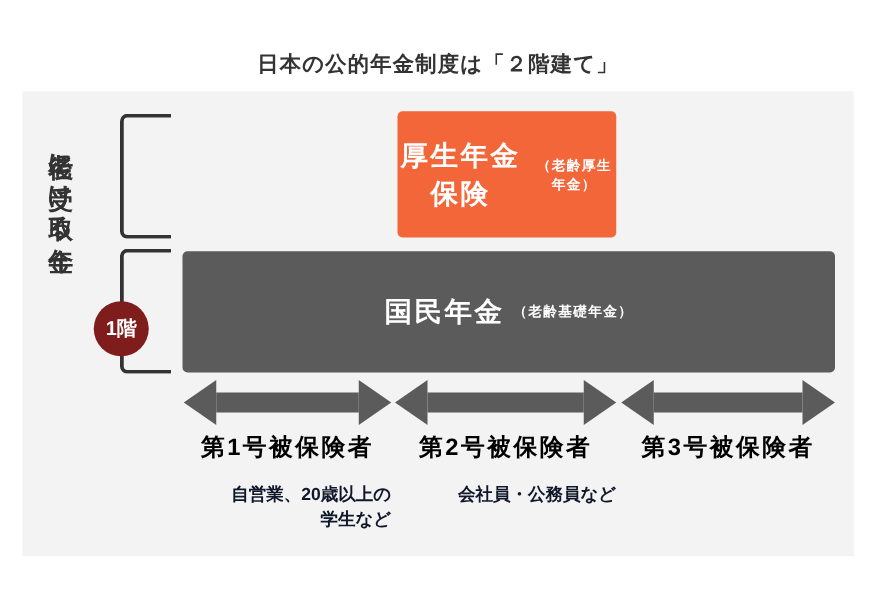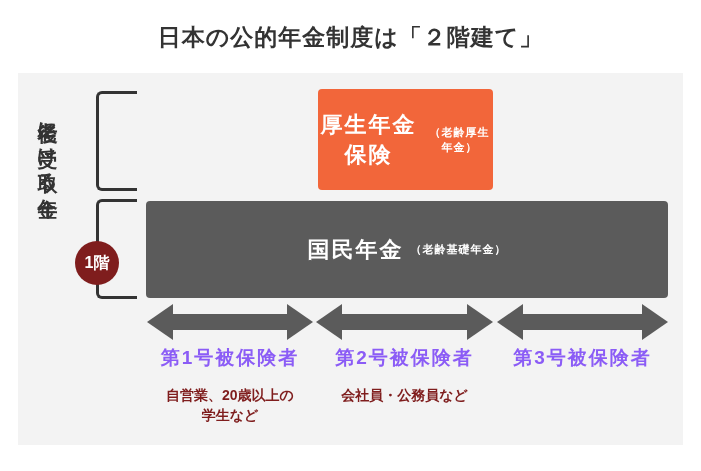--- a/index.html
+++ b/index.html
@@ -1,22 +1,22 @@
 <!DOCTYPE html>
 <html><head>
 <meta charset="utf-8">
 <style>
   html,body{margin:0;padding:0;background:#fff;}
   .page{
     position:relative;width:701px;height:471px;background:#ffffff;
     font-family:"Liberation Sans", sans-serif;color:#333;overflow:hidden;
   }
   .title{
-    position:absolute;top:22px;left:0;width:100%;text-align:center;
-    font-size:23px;font-weight:700;letter-spacing:1px;color:#333333;
+    position:absolute;top:40px;left:0;width:100%;text-align:center;
+    font-size:17px;font-weight:700;letter-spacing:1px;color:#333333;
   }
   .panel{
     position:absolute;left:18px;top:73px;width:665px;height:372px;
     background:#F3F3F3;
   }
   .side-label{
     position:absolute;left:17px;top:34px;height:200px;
     writing-mode:vertical-rl;text-orientation:upright;
     font-size:20px;font-weight:700;letter-spacing:1px;color:#333333;
   }
@@ -49,25 +49,25 @@
   }
   .arrow-1{left:129px;width:166px;}
   .arrow-2{left:298px;width:177px;}
   .arrow-3{left:479px;width:171px;}
   .arrow-head{width:0;height:0;border-top:18px solid transparent;border-bottom:18px solid transparent;}
   .arrow-head.left{border-right:26px solid #5B5B5B;}
   .arrow-head.right{border-left:26px solid #5B5B5B;}
   .arrow-shaft{flex:1;height:16px;background:#5B5B5B;}
   .cat-label{
     position:absolute;top:272px;text-align:center;
-    font-size:19px;font-weight:700;letter-spacing:2px;color:#8b5cf6;
+    font-size:19px;font-weight:700;letter-spacing:2px;color:#000000;
   }
   .cat-caption{
-    position:absolute;top:312px;text-align:center;
-    font-size:14px;font-weight:700;color:#7f1d1d;line-height:1.45;
+    position:absolute;top:312px;text-align:right;
+    font-size:14px;font-weight:700;color:#0f172a;line-height:1.45;
     white-space:pre-line;
   }
   .col-1{left:129px;width:166px;}
   .col-2{left:298px;width:177px;}
   .col-3{left:479px;width:171px;}
 </style>
 </head>
 <body>
 
 <div class="page">

